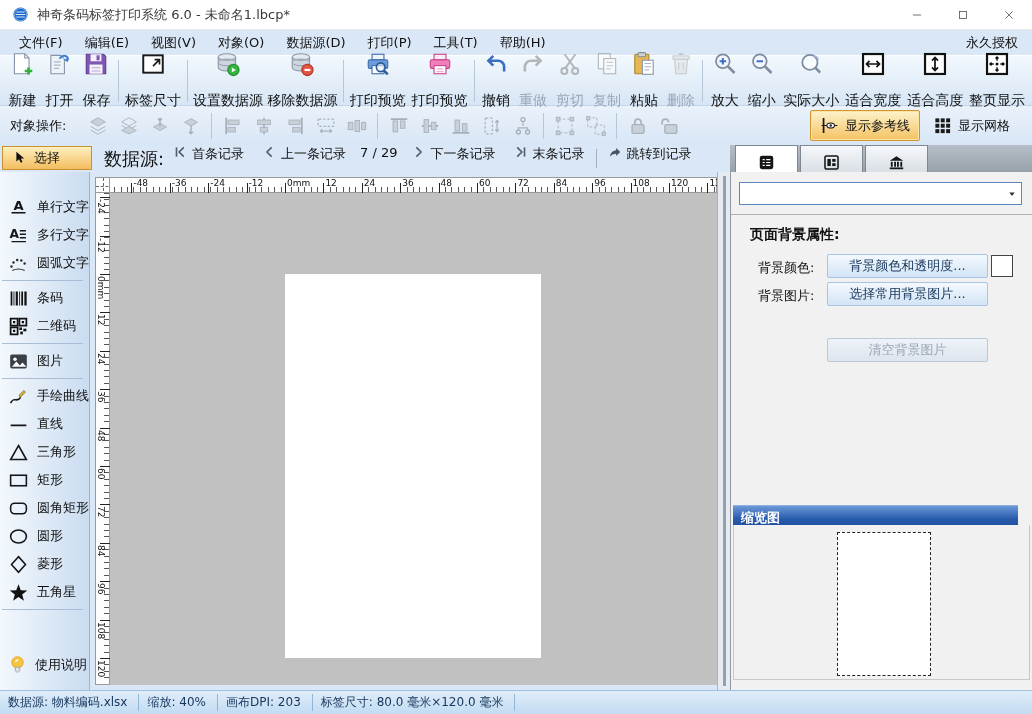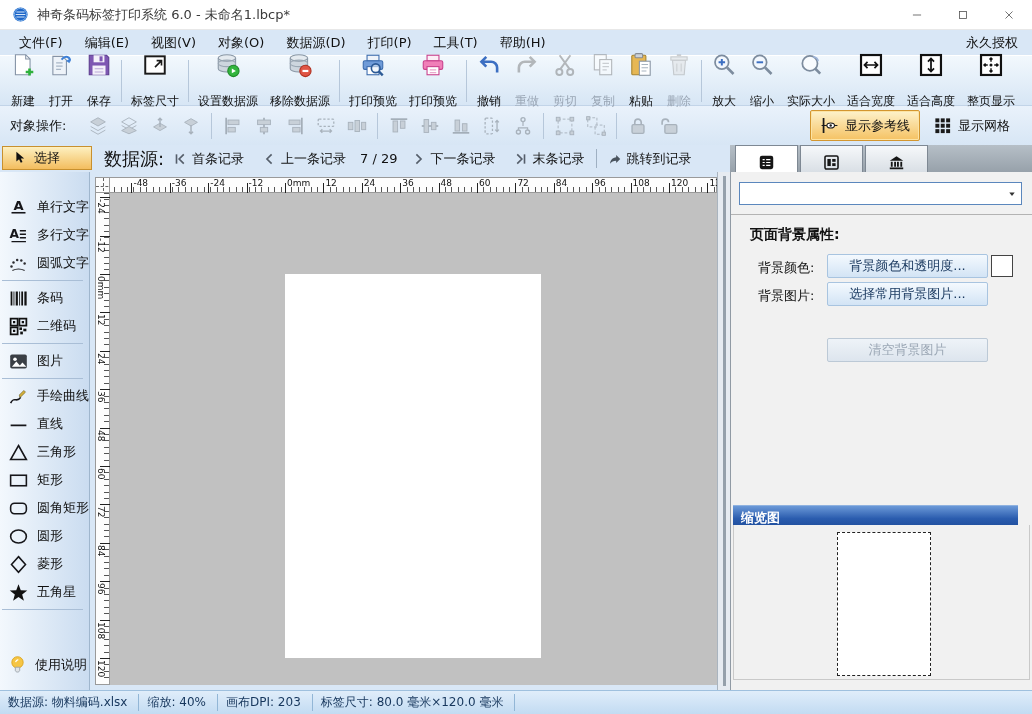--- a/index.html
+++ b/index.html
@@ -17,42 +17,42 @@
 
   
   #menubar { height:25px; background:var(--toolbar-blue,#d9e7f6); display:flex; align-items:center; padding:0 8px; }
   .menu-item { padding:0 11px; font-size:13px; white-space:nowrap; }
   .license { margin-left:auto; padding-right:6px; font-size:13px; }
 
   
   #toolbar1 { height:50px; background:linear-gradient(#f2f8fd,#d7e6f5); border-top:1px solid #fff; display:flex; align-items:center; padding:0 4px; }
   .tb-btn { display:flex; flex-direction:column; align-items:center; justify-content:center; height:46px; padding:0 6px; min-width:36px; }
   .tb-ico { width:26px; height:26px; }
-  .tb-lbl { font-size:12px; line-height:1.25; margin-top:16px; white-space:nowrap; }
+  .tb-lbl { font-size:14px; line-height:1.25; margin-top:16px; white-space:nowrap;font-family:Liberation Mono, monospace; }
   .tb-btn.disabled .tb-lbl { color:#9aa6b5; }
   .tb-btn.disabled svg { filter:grayscale(1) opacity(.45); }
   .tb-btn.sep { min-width:1px; width:1px; height:42px; padding:0; margin:0 3px; background:#b6c7da; }
 
   
   #toolbar2 { height:40px; background:linear-gradient(#eaf2fb,#d7e6f5); border-top:1px solid #c2d4e8; display:flex; align-items:center; padding:0 10px; }
   .obj-label { font-size:13px; margin-right:16px; white-space:nowrap; }
   .obj-btn { width:31px; height:28px; display:flex; align-items:center; justify-content:center; }
   .obj-ico { width:22px; height:22px; }
   .obj-btn.sep { width:1px; height:26px; background:#b6c7da; margin:0 5px; }
   .toggles { margin-left:auto; display:flex; gap:3px; margin-right:2px; }
   .toggle-btn { display:flex; align-items:center; gap:6px; font-size:13px; padding:0 9px; height:31px; border:1px solid transparent; border-radius:2px; white-space:nowrap; }
   .toggle-btn.active { background:linear-gradient(#fdf2cb,var(--active-toggle,#f5c263)); border-color:#d3962f; box-shadow:inset 0 0 0 1px #fce4a4; }
   .tg-ico { width:19px; height:19px; }
 
   
   #row3 { height:27px; background:var(--toolbar-blue,#d9e7f6); display:flex; align-items:stretch; position:relative; }
   .select-btn { display:flex; align-items:center; gap:7px; width:90px; margin:1px 0 2px 2px; padding-left:9px; font-size:13px; background:linear-gradient(#fdf0c0,#f3bd5e); border:1px solid #c8902e; }
   .select-ico { width:15px; height:16px; }
   .ds-label { display:flex; align-items:center; margin-left:12px; font-size:18px; white-space:nowrap; }
-  .nav-item { display:flex; align-items:center; gap:5px; padding:0 9px; font-size:13px; white-space:nowrap; }
+  .nav-item { display:flex; align-items:flex-start; gap:5px; padding:0 9px; font-size:13px; white-space:nowrap; }
   .nav-ico { width:14px; height:14px; }
   .nav-item.counter { padding:0 5px; }
   .nav-item.sep { width:1px; padding:0; margin:4px 2px; background:#9fb0c2; }
 
   .tab-strip { position:absolute; right:0; top:0; width:302px; height:27px; background:linear-gradient(#b6bfc7,#97a1aa); display:flex; align-items:stretch; padding-left:5px; }
   .tab { display:flex; align-items:center; gap:6px; padding:8px 11px; margin-right:2px; font-size:13px; border:1px solid #7e8893; border-bottom:none; background:linear-gradient(#f6f8fa,#d9dfe5); white-space:nowrap;flex-direction:column; }
   .tab.active { background:#ffffff; }
   .tab-ico { width:17px; height:17px; }
 
   

